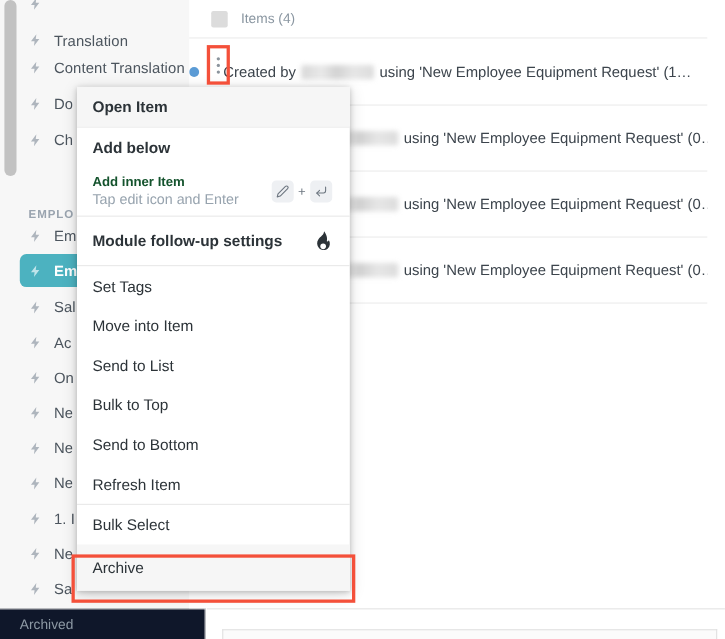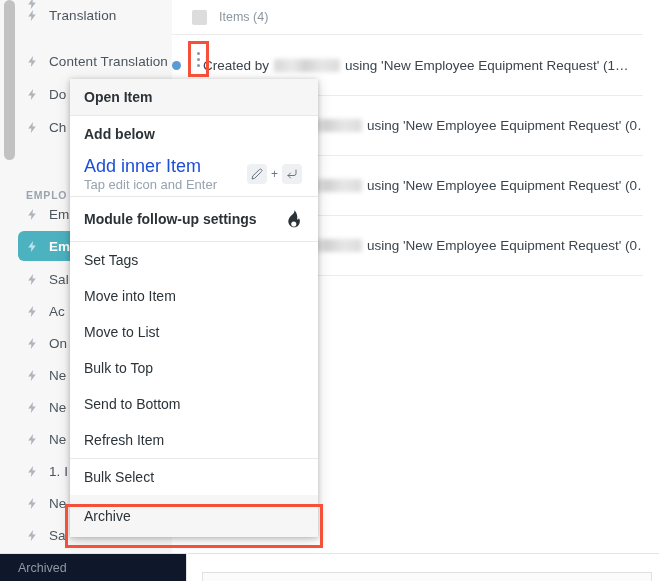--- a/index.html
+++ b/index.html
@@ -188,21 +188,21 @@
   .mi-2line {
     position: relative;
     display: flex;
     align-items: center;
     padding: 0 16px 0 14px;
     height: 44px;
     font-size: 14px;
     color: #2c3338;
   }
   .mi-2line .stack { display: flex; flex-direction: column; line-height: 1.25; }
-  .mi-2line .t1 { font-weight: normal; font-size: 18px; color: #1d4ed8; }
+  .mi-2line .t1 { font-weight: bold; font-size: 12px; color: #14532d; }
   .mi-2line .t2 { font-size: 13px; color: #97a3ae; }
   .sep { height: 1px; background: #e8e8e8; margin: 0; }
   .kbd {
     display: inline-flex; align-items: center; justify-content: center;
     width: 20px; height: 20px;
     background: #eef0f3; border-radius: 4px;
     color: #6d7680;
   }
   .kplus { color: #6d7680; font-size: 12px; margin: 0 4px; }
   .flame { width: 17px; height: 19px; }
@@ -241,21 +241,21 @@
       <div id="sidebar-scroll-thumb"></div>
     </div>
 
     <div class="side-row" style="top:-12px;">
       <svg class="bolt" viewBox="0 0 24 24" fill="currentColor">
           <path d="M13 2 4 14h6l-1 8 9-12h-6z"></path>
         </svg>
       <span class="lbl"></span>
     </div>
 
-    <div class="side-row" style="top:0;">
+    <div class="side-row" style="top:15px;align-items:flex-end;">
       <svg class="bolt" viewBox="0 0 24 24" fill="currentColor">
           <path d="M13 2 4 14h6l-1 8 9-12h-6z"></path>
         </svg>
       <span class="lbl">Translation</span>
     </div>
 
     <div class="side-row" style="top:46px;">
       <svg class="bolt" viewBox="0 0 24 24" fill="currentColor">
           <path d="M13 2 4 14h6l-1 8 9-12h-6z"></path>
         </svg>
@@ -458,21 +458,21 @@
     </div>
     <div class="sep"></div>
 
     <div class="mi">
       <span class="mi-label">Set Tags</span>
     </div>
     <div class="mi">
       <span class="mi-label">Move into Item</span>
     </div>
     <div class="mi">
-      <span class="mi-label">Move to List</span>
+      <span class="mi-label">Send to List</span>
     </div>
     <div class="mi">
       <span class="mi-label">Bulk to Top</span>
     </div>
     <div class="mi">
       <span class="mi-label">Send to Bottom</span>
     </div>
     <div class="mi">
       <span class="mi-label">Refresh Item</span>
     </div>

